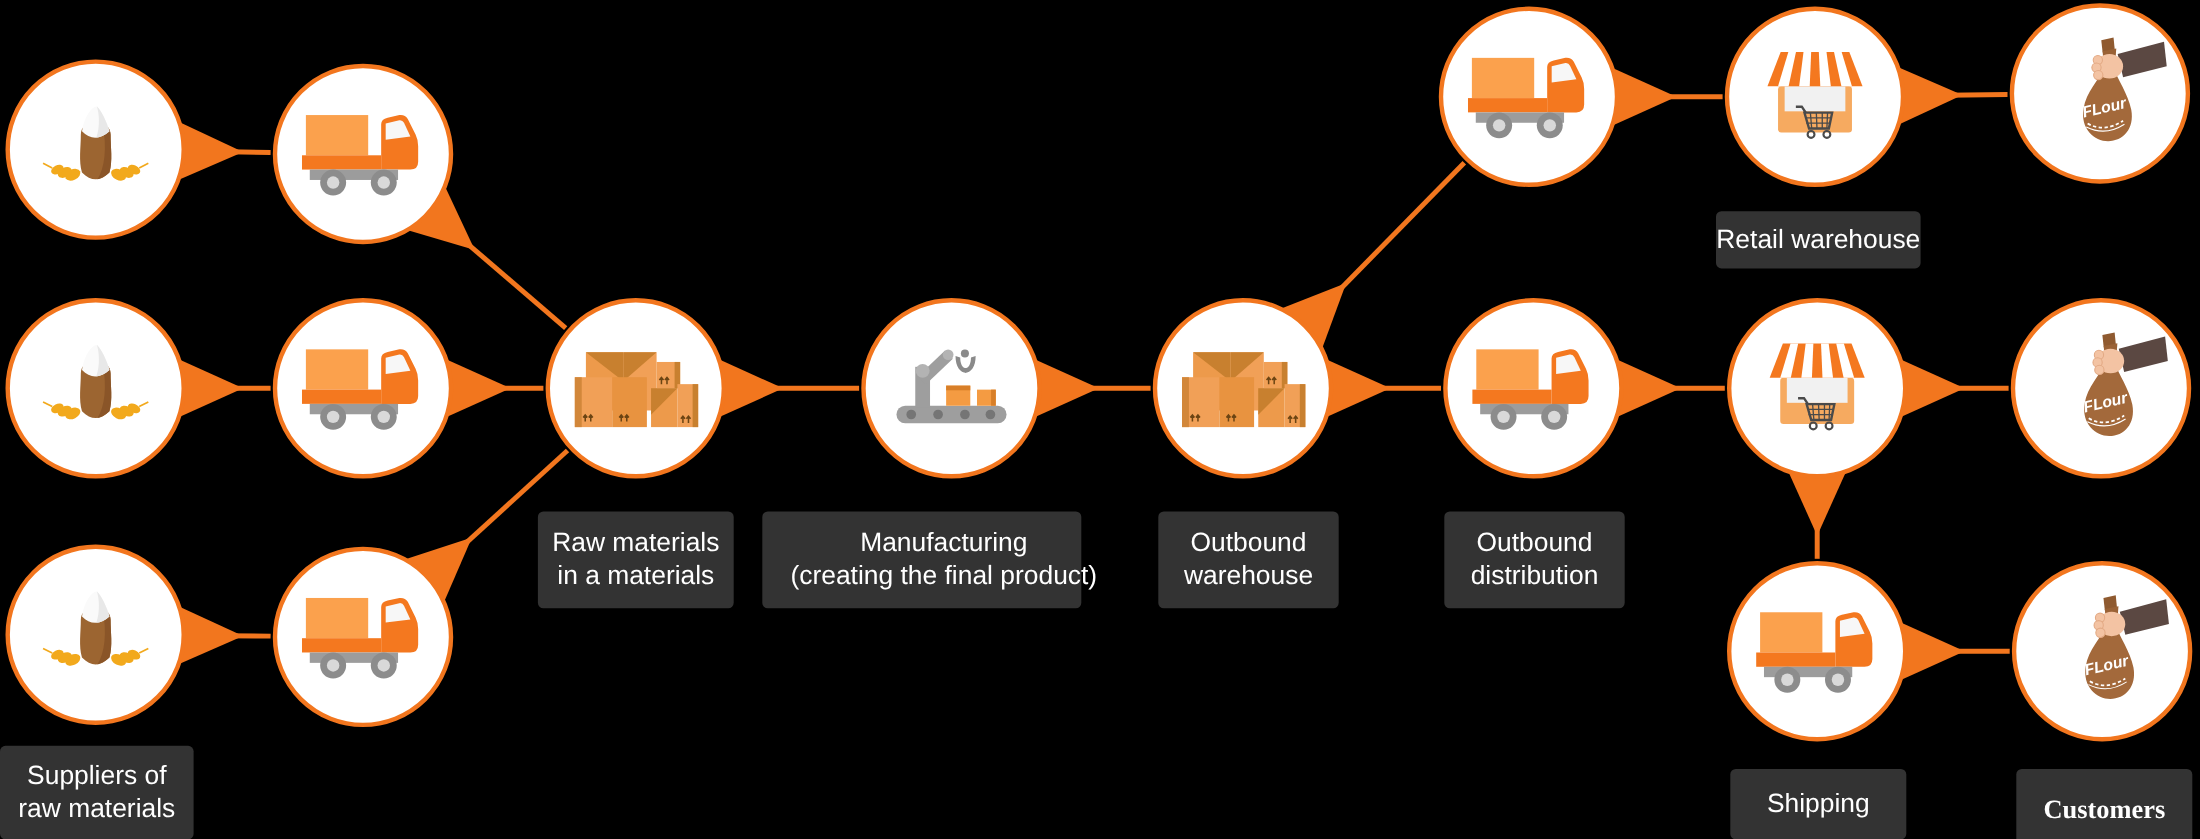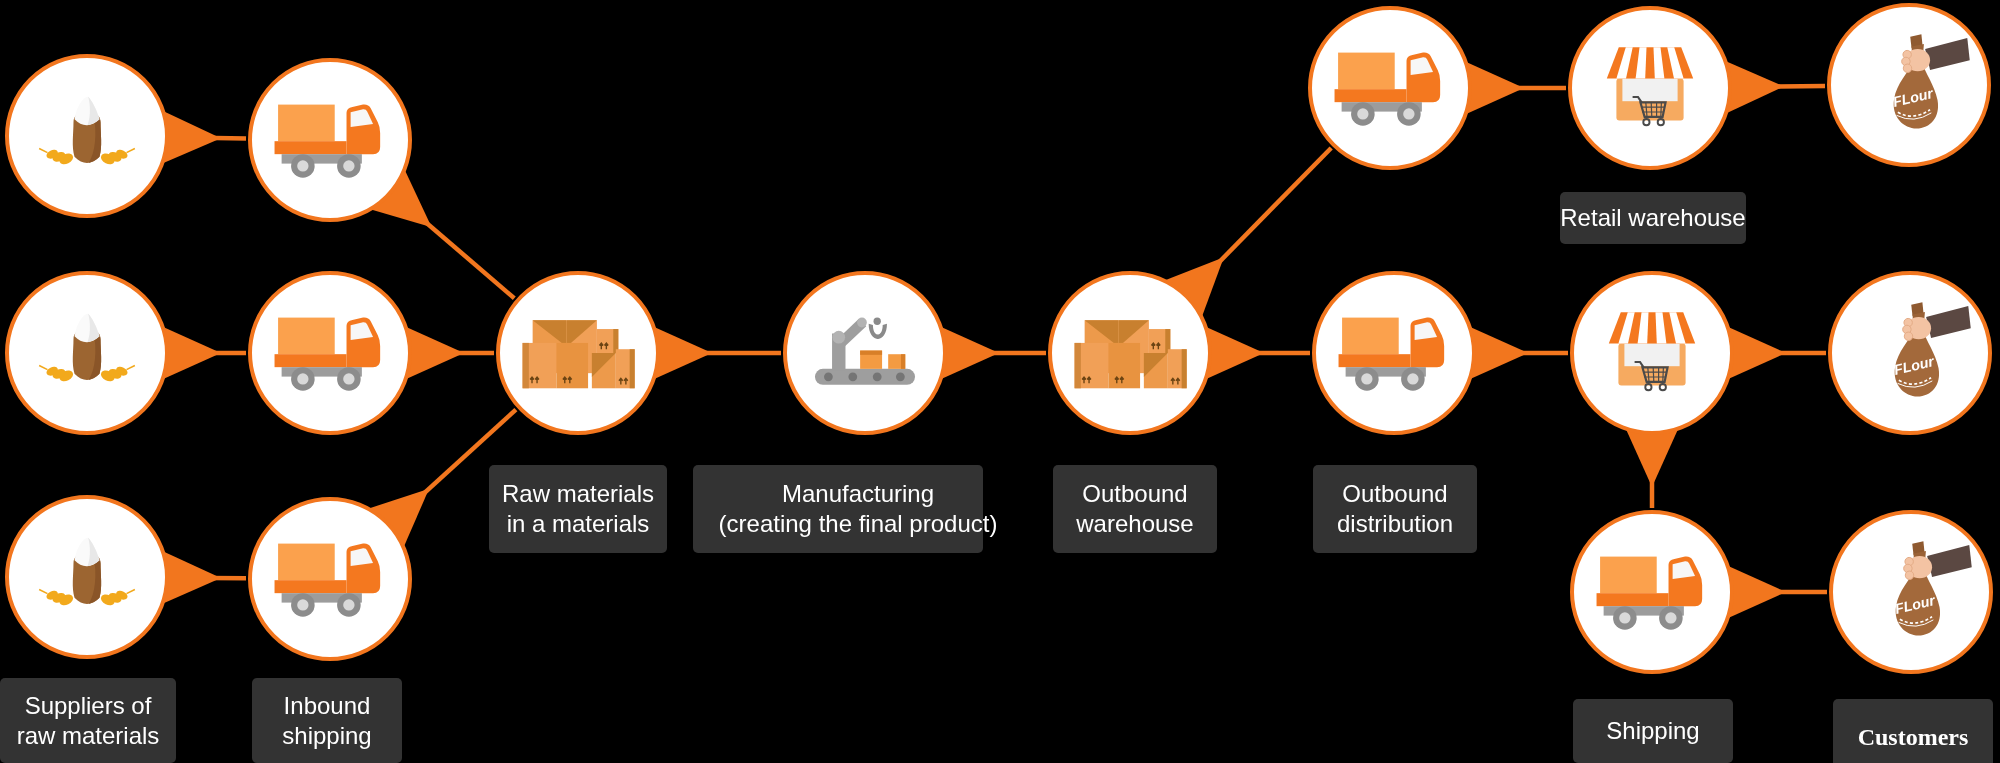--- a/index.html
+++ b/index.html
@@ -285,24 +285,20 @@
     </div>
     <div class="node" style="left: 1829px; top: 510px;">
       <svg width="124" height="124">
         <use href="#sym-flour-bag-hand"></use>
       </svg>
     </div>
     <div class="label" style="left: 0px; top: 678px; width: 176px; height: 85px;">
       <span>Suppliers of</span>
       <span>raw materials</span>
     </div>
-    <div class="label" style="left: 252px; top: 678px; width: 150px; height: 85px;">
-      <span>Inbound</span>
-      <span>shipping</span>
-    </div>
     <div class="label" style="left: 489px; top: 465px; width: 178px; height: 88px;">
       <span>Raw materials</span>
       <span>in a materials</span>
     </div>
     <div class="label" style="left: 693px; top: 465px; width: 290px; height: 88px; padding-left: 40px;">
       <span>Manufacturing</span>
       <span>(creating the final product)</span>
     </div>
     <div class="label" style="left: 1053px; top: 465px; width: 164px; height: 88px;">
       <span>Outbound</span>

